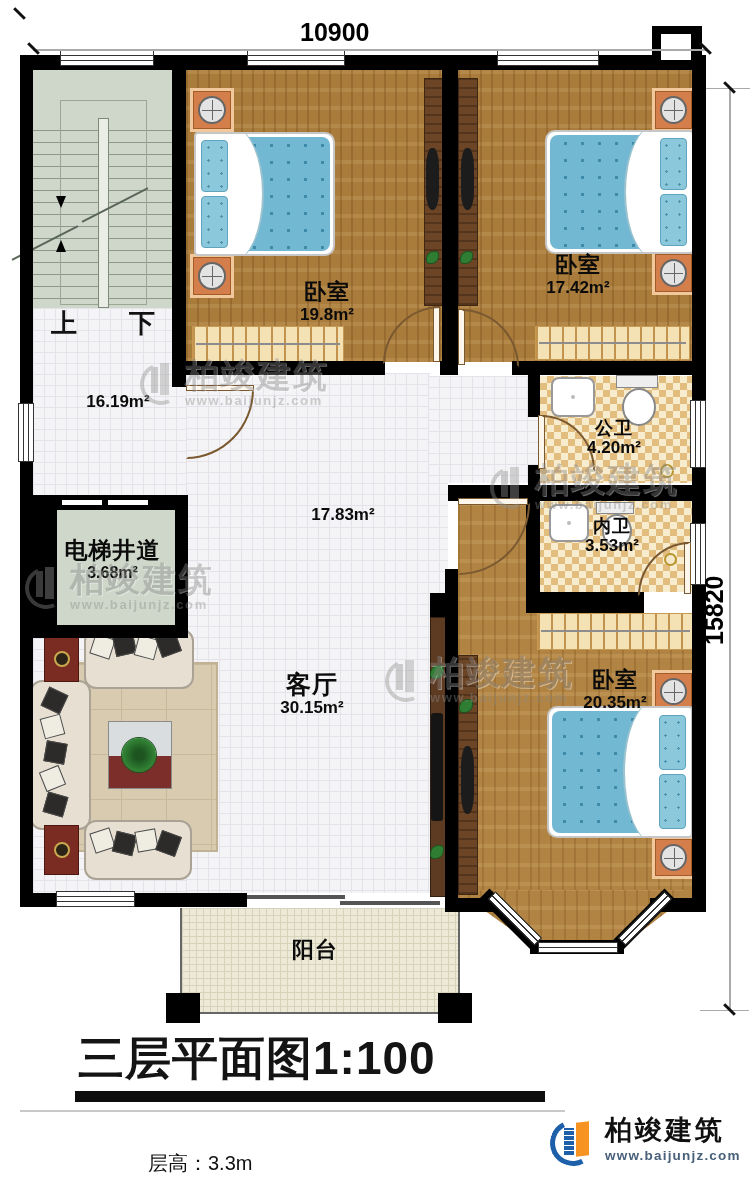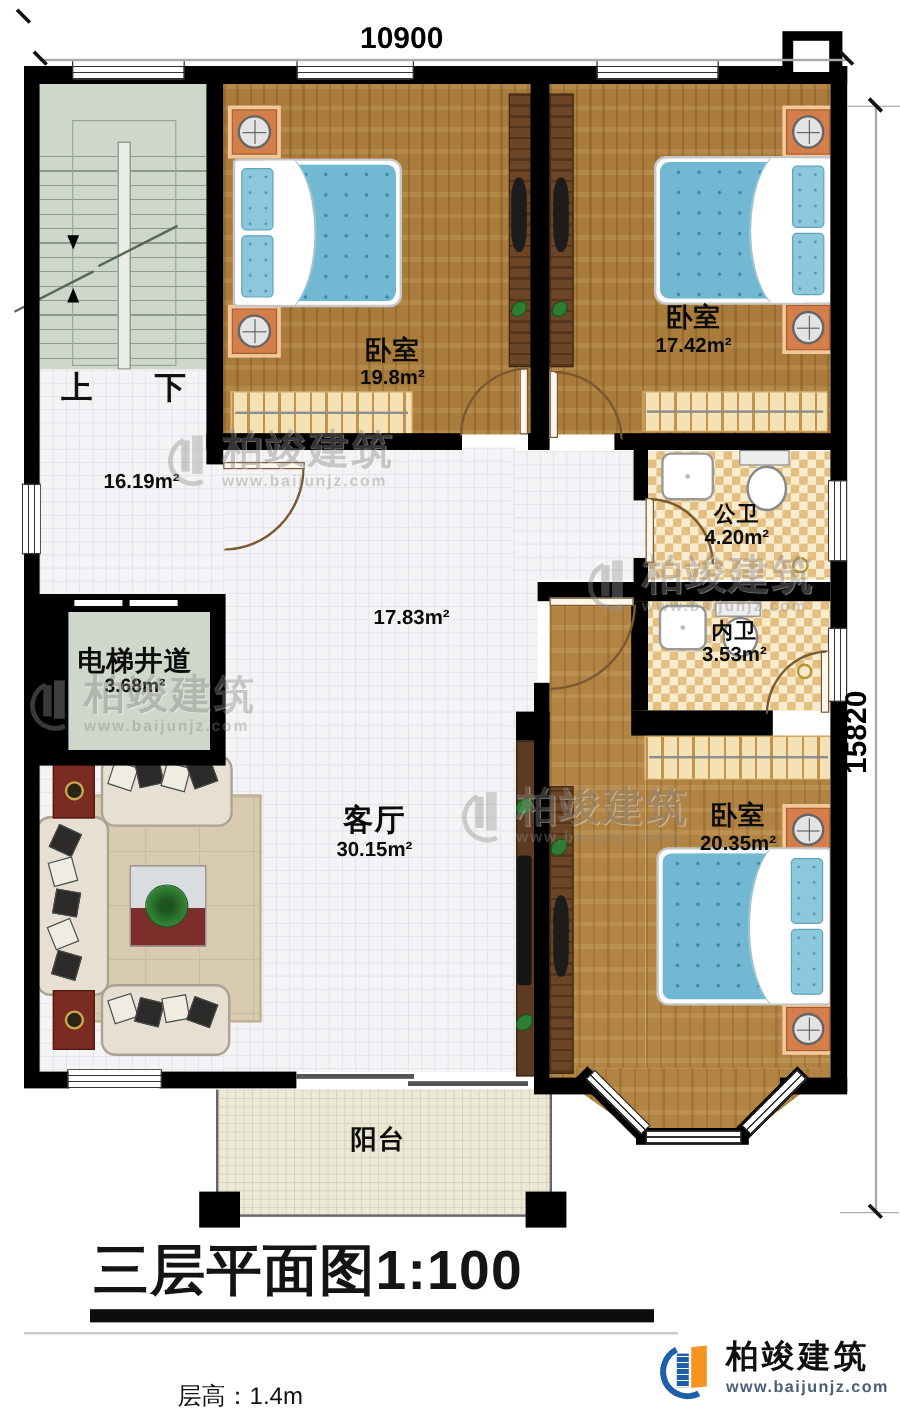--- a/index.html
+++ b/index.html
@@ -398,21 +398,21 @@
   <div class="dline" style="left:700px;top:1010px;width:49px;height:1px;"></div>
   <div class="tick" style="left:722px;top:86px;"></div>
   <div class="tick" style="left:722px;top:1008px;"></div>
   <div class="dimtxt vdim" style="left:700px;top:515px;height:130px;">15820</div>
 
   <div id="title">
     <span>三层平面图</span><span>1:100</span>
   </div>
   <div id="titlebar"></div>
   <div id="grayline"></div>
-  <div class="foot" style="top:1150px;">层高：1.4m</div>
+  <div class="foot" style="top:1150px;">层高：3.3m</div>
 
   <div id="logo">
     <div class="ic">
         <div class="sw"></div>
         <div class="bb"></div>
         <div class="ob"></div>
       </div>
     <div class="nm">柏竣建筑</div>
     <div class="ur">www.baijunjz.com</div>
   </div>

